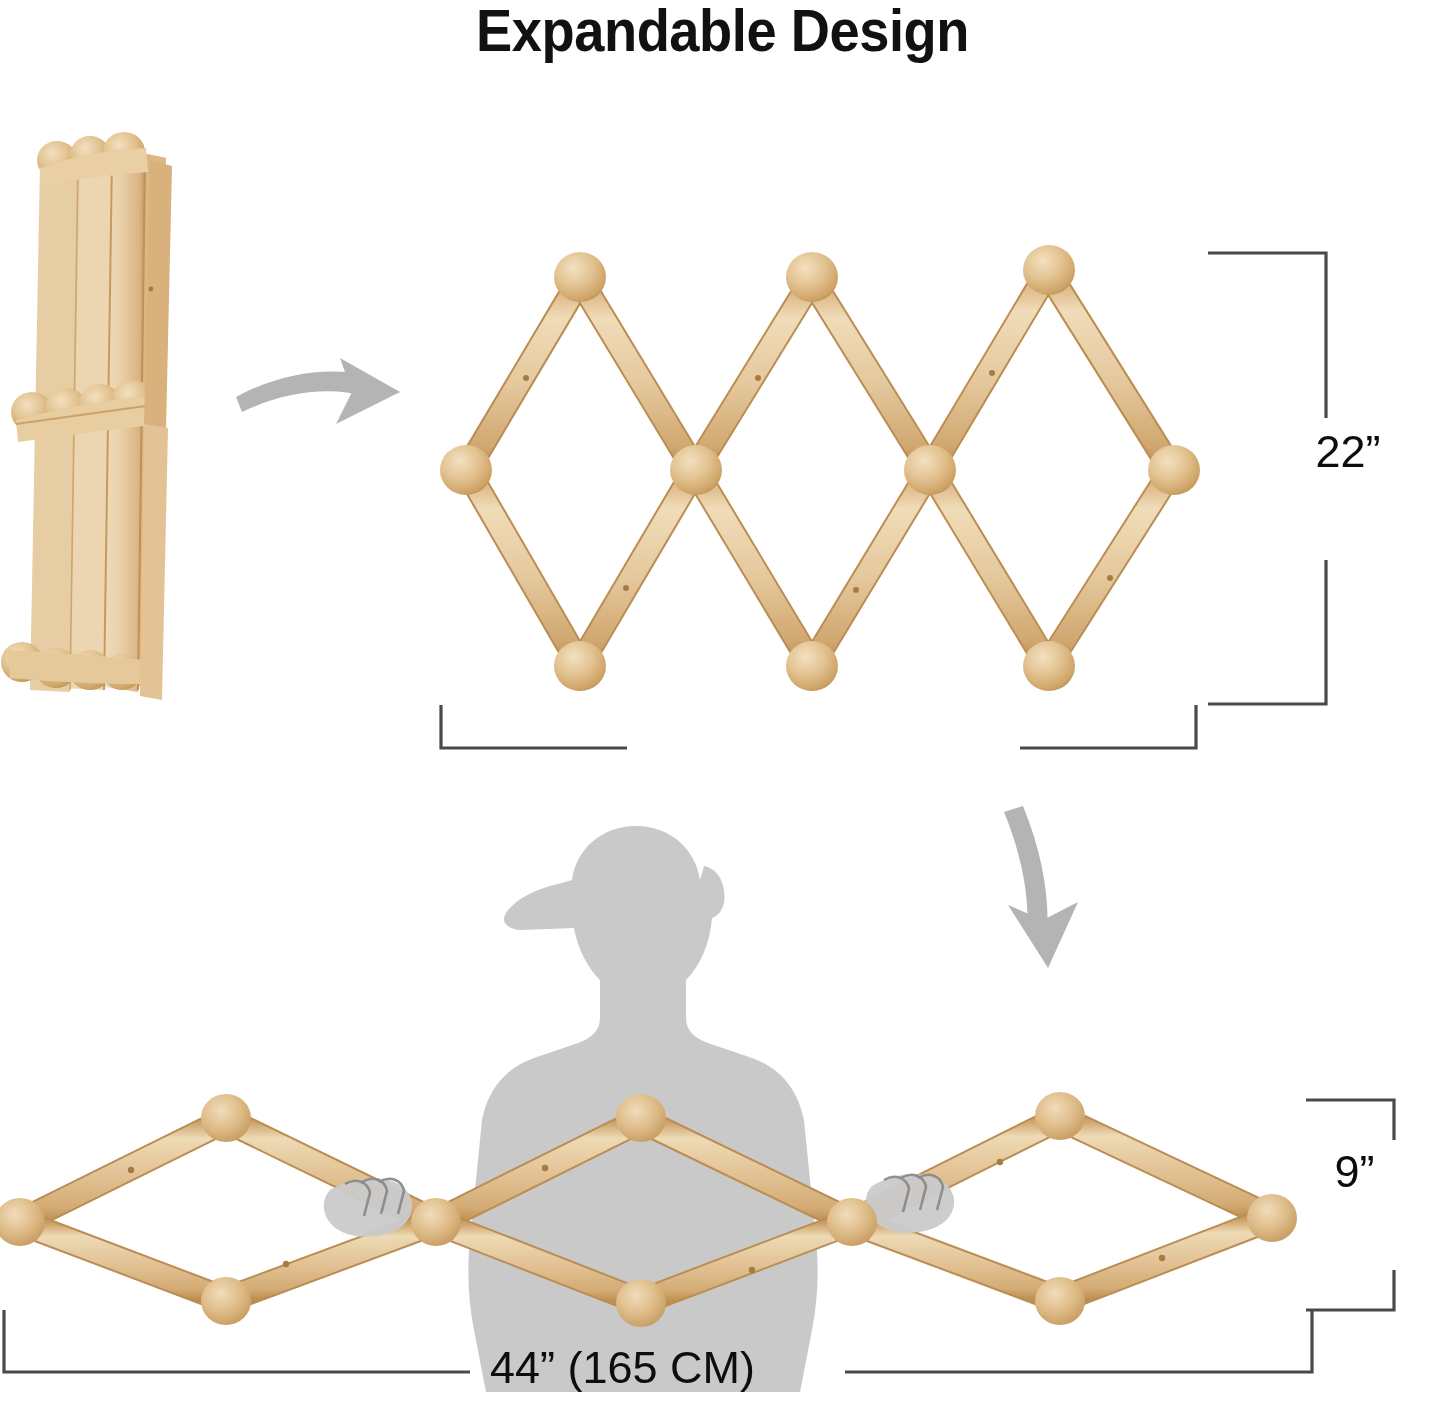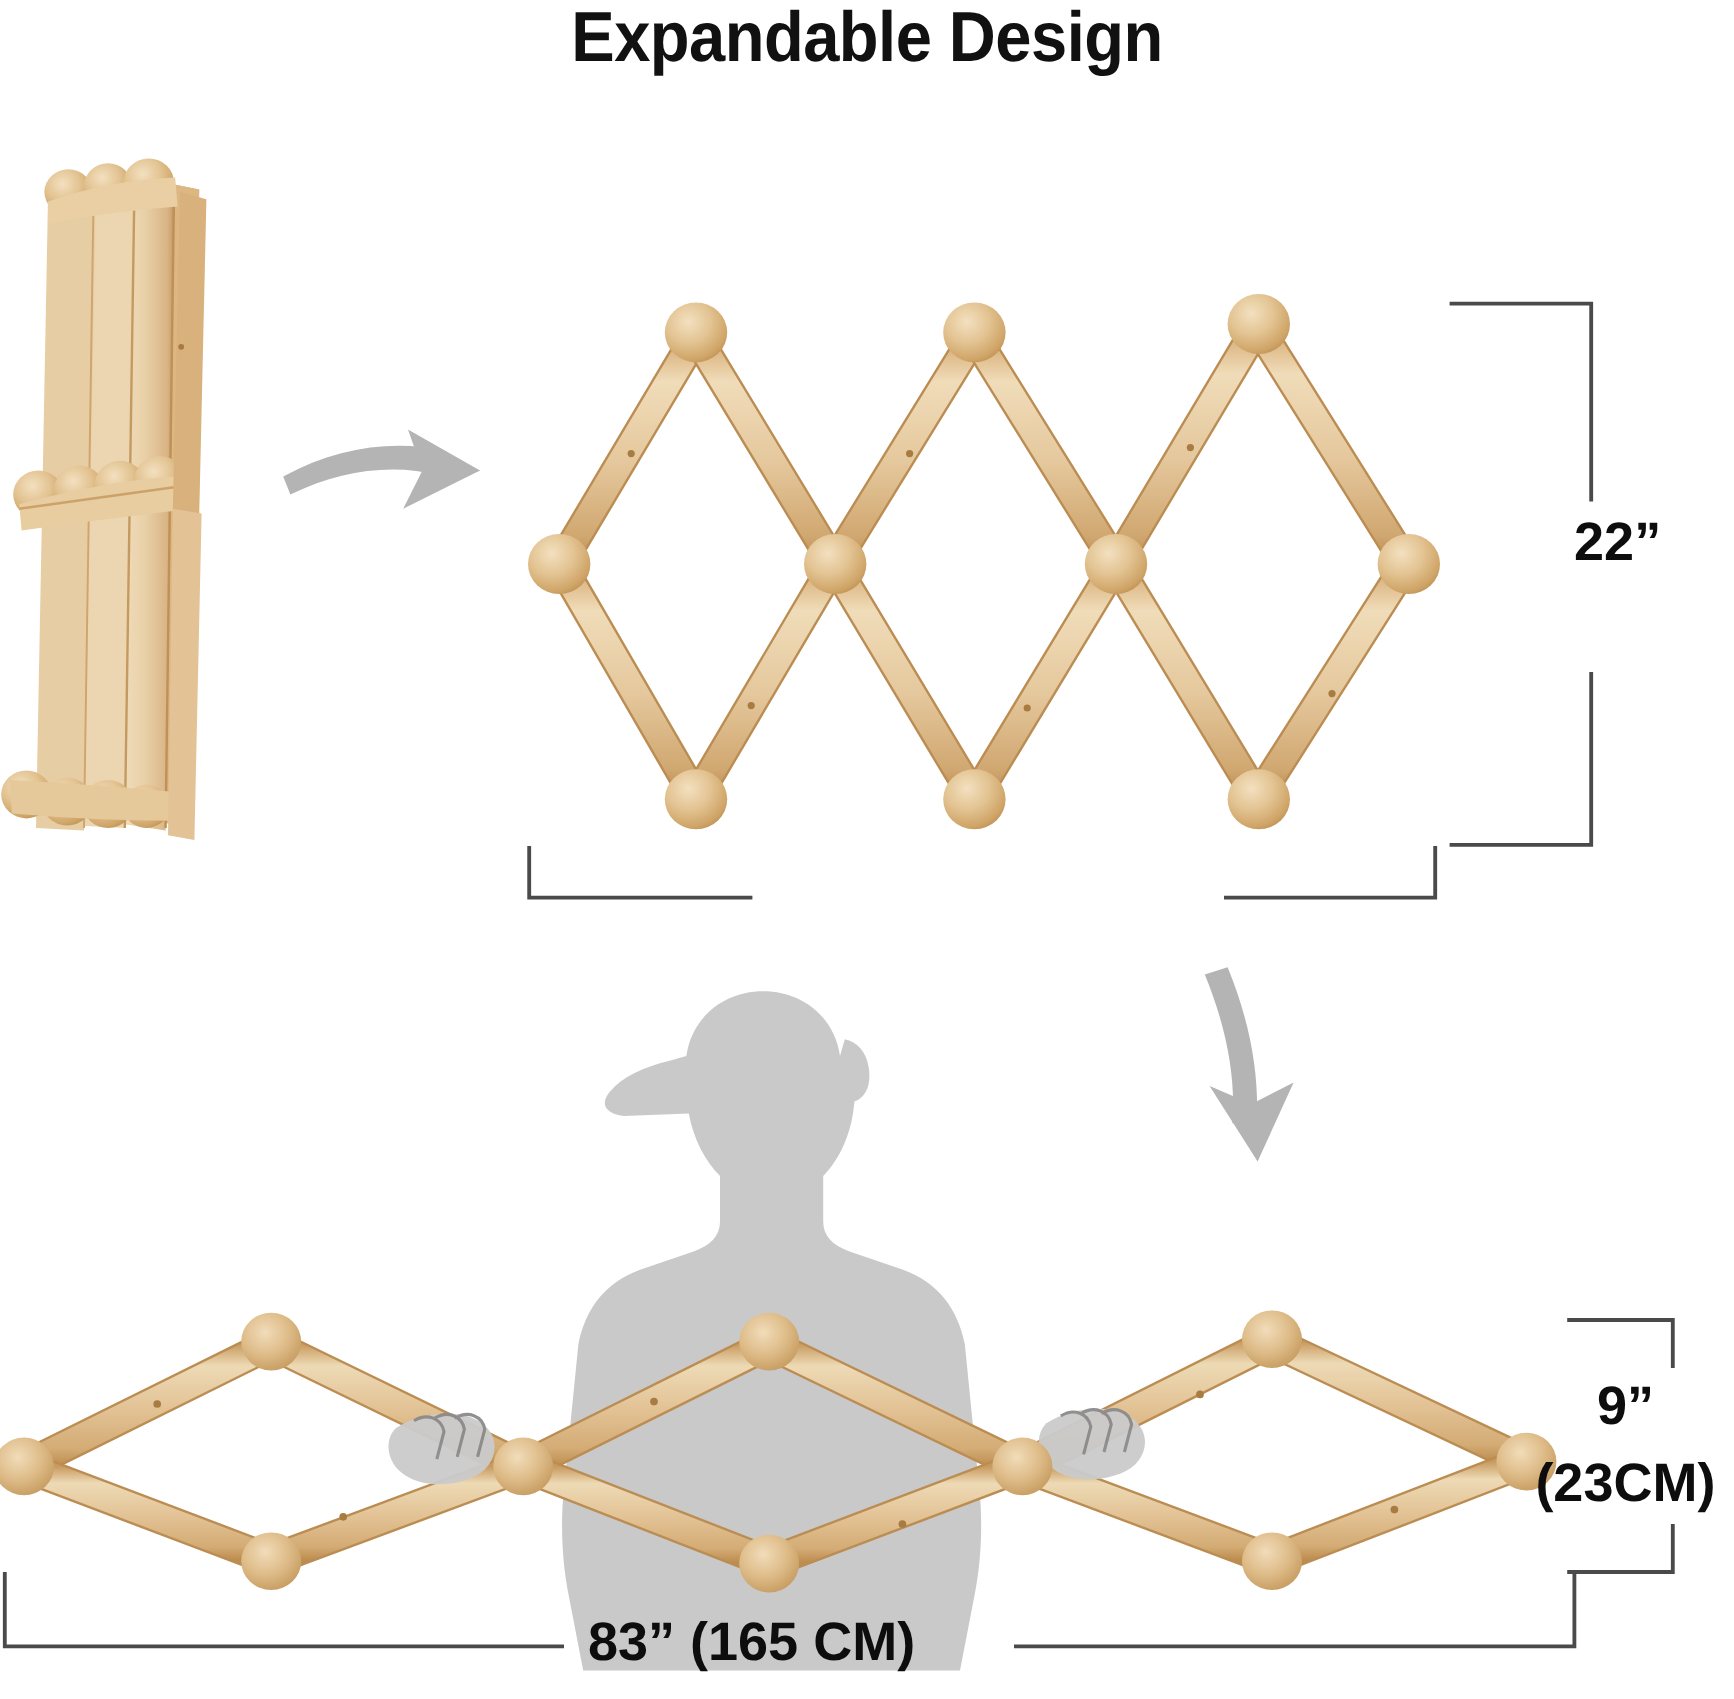--- a/index.html
+++ b/index.html
@@ -33,21 +33,21 @@
     letter-spacing: -0.5px;
     color: #111111;
     line-height: 62px;
     transform: scaleX(0.92);
     transform-origin: 50% 0;
   }
   .dim-label {
     position: absolute;
     color: #0d0d0d;
     font-family: "Liberation Sans", sans-serif;
-    font-weight: 700;
+    font-weight: 400;
     white-space: nowrap;
   }
   .dim-22 {
     left: 1253px;
     top: 420px;
     font-size: 45px;
     line-height: 64px;
     text-align: center;
     width: 190px;
   }
@@ -406,18 +406,17 @@
     </g>
   </svg>
 
   <div class="dim-label dim-22">
     <div>22”</div>
   </div>
 
 
   <div class="dim-label dim-9">
     <div>9”</div>
-    <div>(23CM)</div>
   </div>
 
-  <div class="dim-label dim-65">83” (165 CM)</div>
+  <div class="dim-label dim-65">44” (165 CM)</div>
 
 </div>
 
 </body></html>

